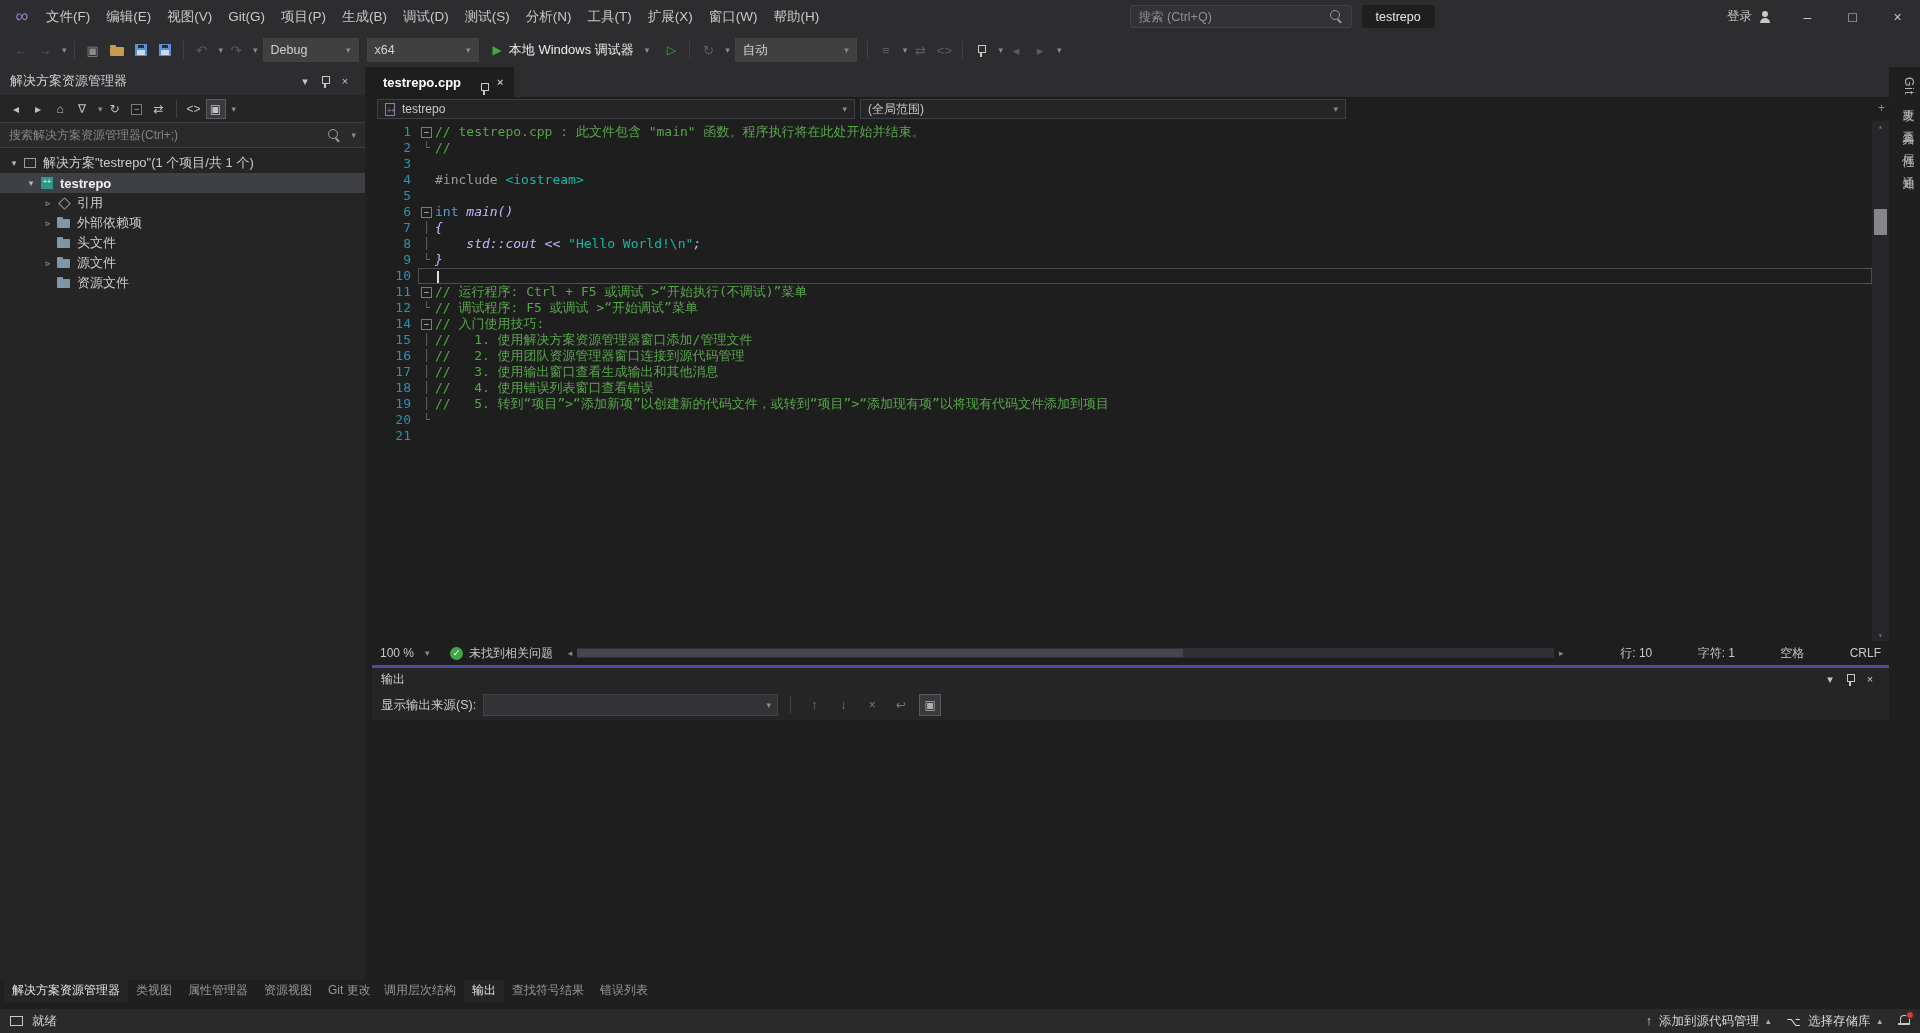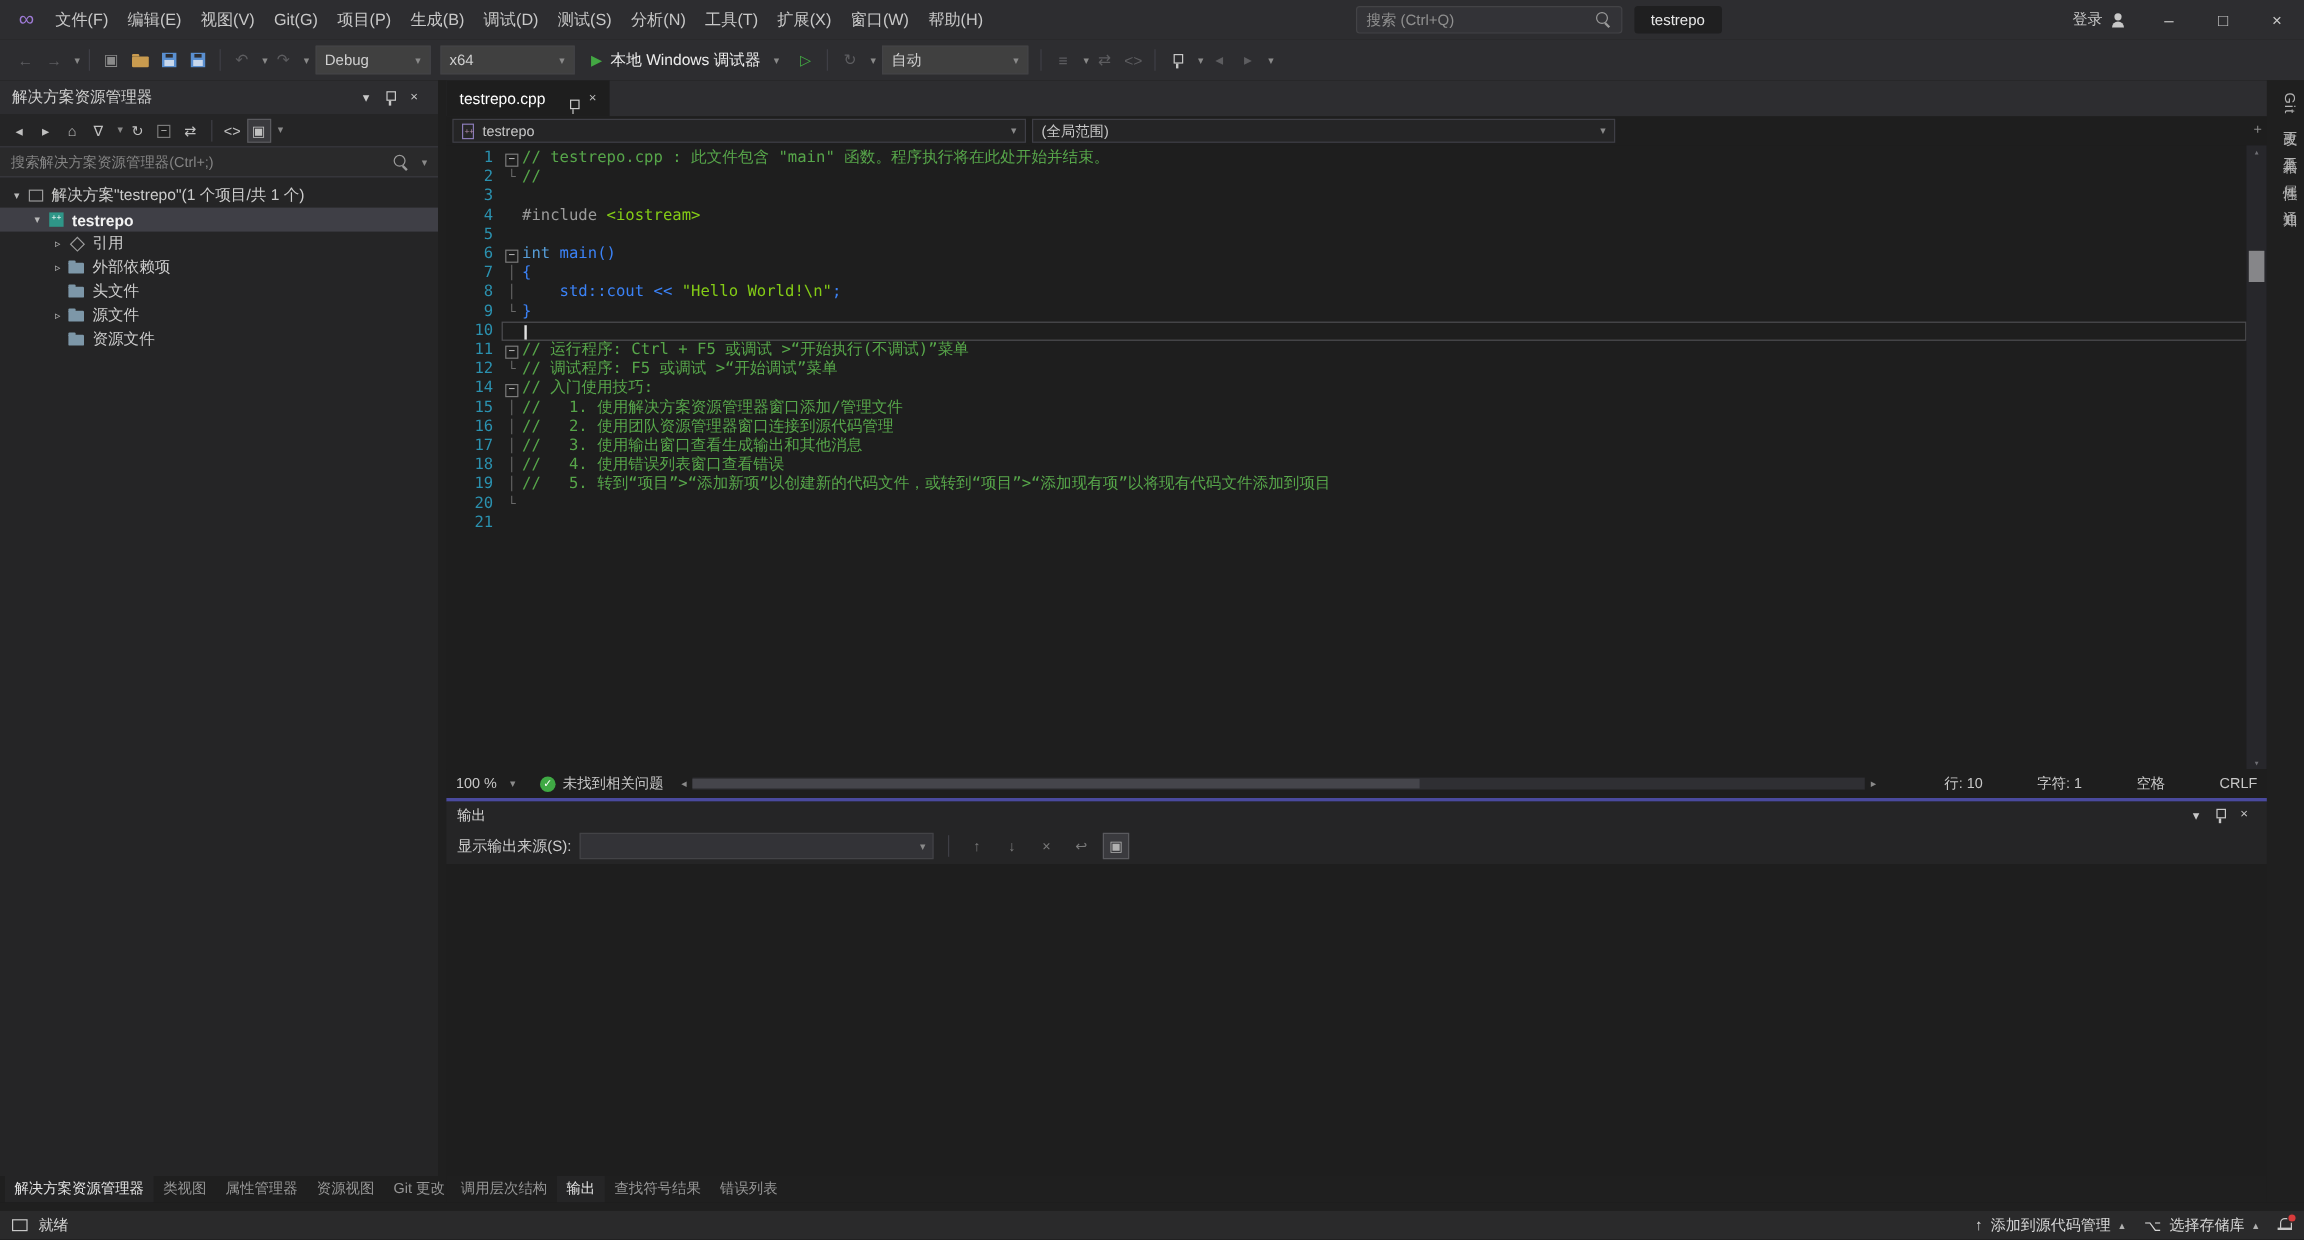--- a/index.html
+++ b/index.html
@@ -60,42 +60,42 @@
   .ti-folder::before{content:"";position:absolute;top:4px;left:1px;width:13px;height:9px;background:#7d97a8;border-radius:1px;}
   .ti-folder::after{content:"";position:absolute;top:2px;left:1px;width:6px;height:3px;background:#7d97a8;border-radius:1px 1px 0 0;}
 
   .wtabs{height:22px;display:flex;background:#1f1f1f;padding-left:4px;align-items:stretch;flex:none;}
   .wtab{padding:2px 8px 0 8px;font-size:12px;color:#969696;white-space:nowrap;}
   .wtab.active{color:#e2e2e2;background:#252526;}
 
   
   .centercol{flex:1;display:flex;flex-direction:column;min-width:0;margin-right:7px;}
   .tabrow{height:30px;background:#2d2d30;display:flex;align-items:stretch;flex:none;}
-  .tab{display:flex;align-items:center;gap:18px;padding:0 11px;background:#1e1e1e;color:#ffffff;font-size:13px;}
+  .tab{display:flex;align-items:center;gap:18px;padding:0 11px;background:#1e1e1e;color:#ffffff;font-size:13px;font-weight:bold;}
   .tab .ticn{color:#bdbdbd;font-size:11px;}
   .breadcrumb{height:24px;background:#1e1e1e;display:flex;align-items:center;gap:5px;padding:0 5px;position:relative;flex:none;}
   .bc-combo{height:20px;border:1px solid #3f3f46;background:#252526;display:flex;align-items:center;padding:0 7px;font-size:12px;color:#c8c8c8;}
   .bc-combo .bsp{flex:1;}
   .bc-first{width:478px;}
   .bc-second{width:486px;}
   .fic{width:10px;height:13px;border:1px solid #8a7bb8;position:relative;margin-right:7px;}
   .fic::after{content:"++";position:absolute;left:1px;top:3px;font-size:7px;color:#b48ead;}
   .split-plus{position:absolute;right:4px;top:4px;color:#8a8a8a;font-size:12px;}
 
   .code-area{flex:1;background:#1e1e1e;position:relative;overflow:hidden;
     font-family:"DejaVu Sans Mono","Liberation Mono",monospace;min-height:0;}
   .code-lines{position:absolute;top:3px;left:0;right:17px;}
   .code-line{display:flex;height:16px;line-height:16px;font-size:13px;}
   .ln{width:46px;text-align:right;padding-right:7px;color:#2b91af;flex:none;}
   .lbody{flex:1;display:flex;min-width:0;}
   .fold{width:17px;color:#6a6a6a;text-align:center;font-size:11px;flex:none;}
   .foldbox{display:inline-flex;width:11px;height:11px;border:1px solid #7a7a7a;color:#c8c8c8;
     align-items:center;justify-content:center;font-size:9px;line-height:1;margin-top:2px;background:#1e1e1e;}
   .ltxt{white-space:pre;}
-  .tok-cm{color:#57a64a;} .tok-kw{color:#569cd6;} .tok-str{color:#84cc16;} .tok-pp{color:#9b9b9b;} .tok-pl{color:#3b82f6;}
+  .tok-cm{color:#57a64a;} .tok-kw{color:#569cd6;} .tok-str{color:#14b8a6;} .tok-pp{color:#9b9b9b;} .tok-pl{color:#c4b5fd;font-style:italic;}
   .code-line.current .lbody{border:1px solid #4e4e52;}
   .caret{display:inline-block;width:2px;height:12px;background:#e0e0e0;margin:2px 0 0 1px;}
 
   .vscroll{position:absolute;top:0;right:0;bottom:0;width:17px;background:#27272b;}
   .varrow{position:absolute;left:0;right:0;text-align:center;color:#6f6f74;font-size:8px;}
   .vthumb{position:absolute;top:88px;left:2px;right:2px;height:26px;background:#868689;}
 
   .estatus{height:24px;background:#1e1e1e;display:flex;align-items:center;font-size:12px;color:#c8c8c8;padding:0 8px;flex:none;}
   .zoom{display:flex;align-items:center;gap:7px;width:64px;}
   .health{display:flex;align-items:center;gap:6px;margin-left:6px;white-space:nowrap;}

